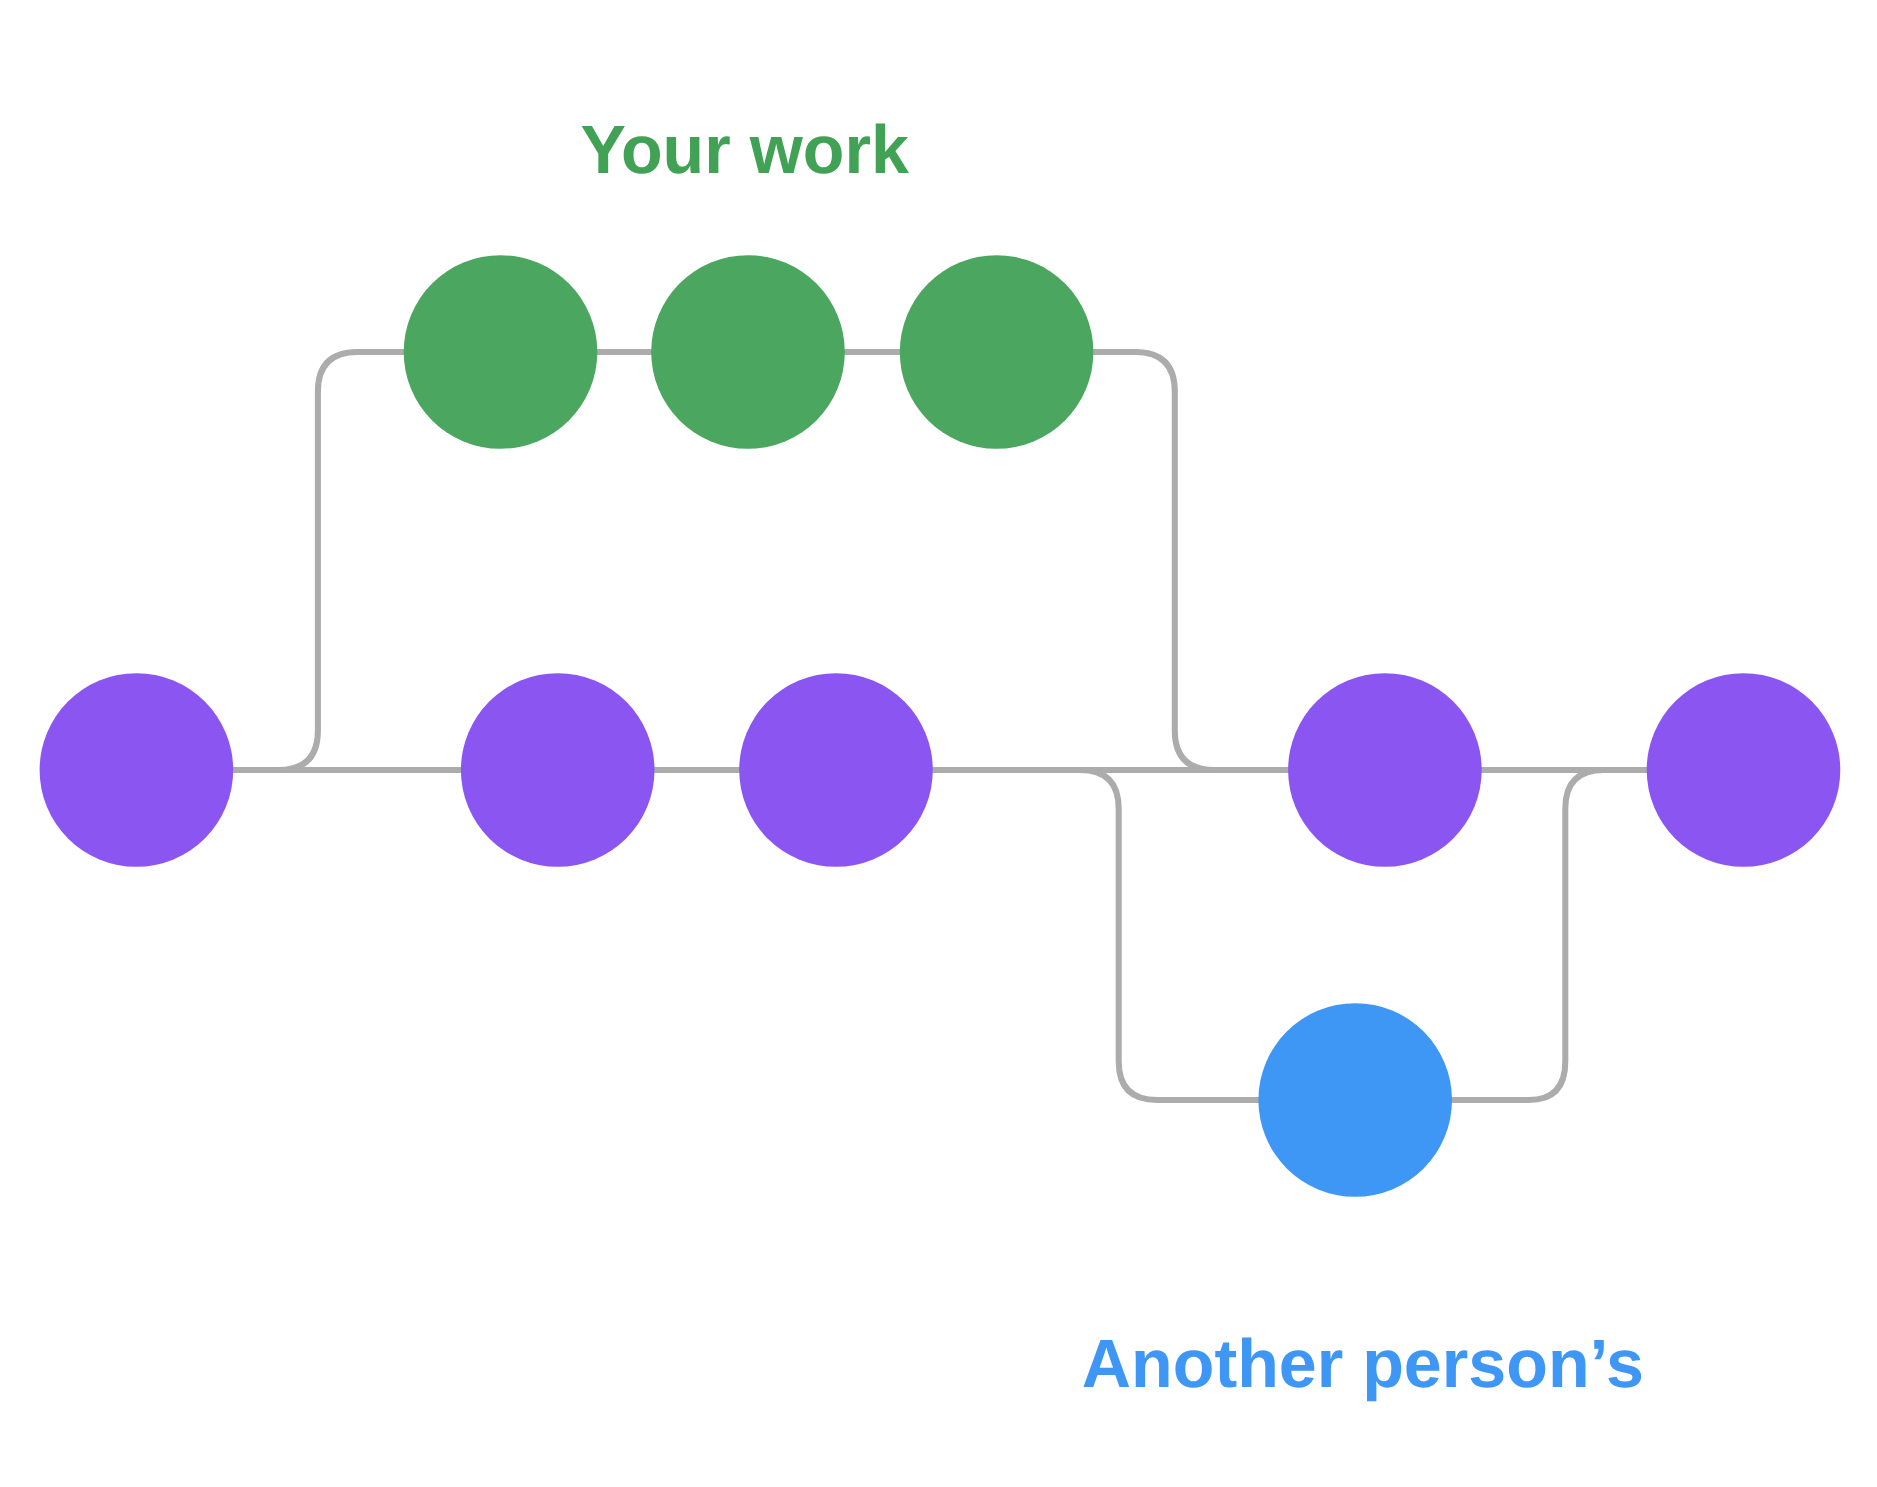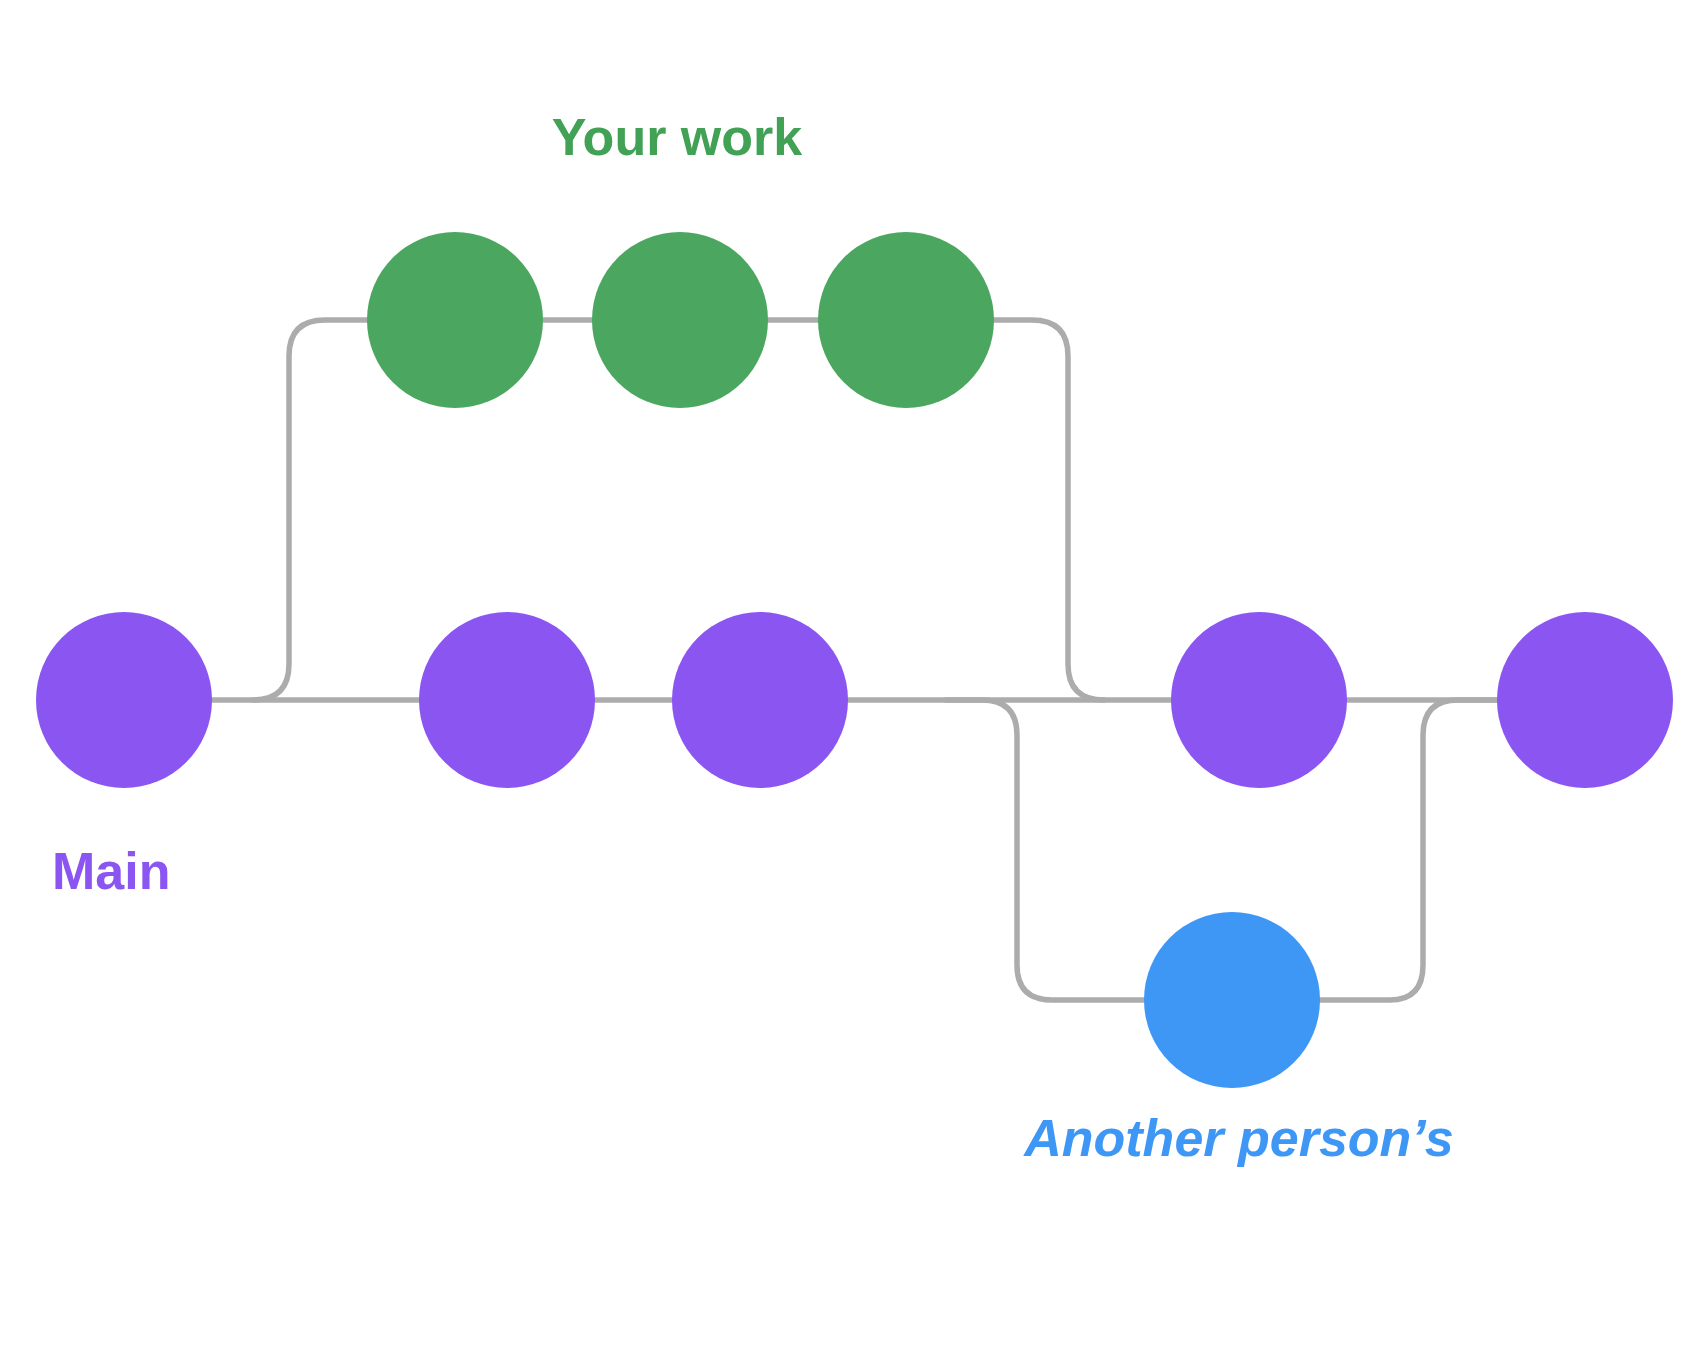--- a/index.html
+++ b/index.html
@@ -16,44 +16,43 @@
     font-family: "Liberation Sans", sans-serif;
   }
   .graph-svg {
     position: absolute;
     left: 0;
     top: 0;
   }
   .branch-label {
     position: absolute;
     font-weight: 700;
-    font-size: 52px;
+    font-size: 62px;
     line-height: 90px;
     white-space: nowrap;
     user-select: none;
   }
   .label-your-work {
     top: 92px;
     left: 677px;
     transform: translateX(-50%);
     color: #41A155;
   }
   .label-main {
     top: 826px;
     left: 52px;
     color: #8B55F2;
   }
   .label-another {
-    top: 1093px;
+    top: 1196px;
     left: 1239px;
     transform: translateX(-50%);
     color: #3E97F5;
     text-align: center;
     white-space: nowrap;
-    font-style: italic;
   }
   .label-another .line {
     display: block;
   }
 </style>
 </head>
 <body>
 
 <div class="canvas">
 
@@ -79,19 +78,18 @@
       <circle cx="1585" cy="700" r="88" fill="#8B55F2"></circle>
     </g>
 
     <g>
       <circle cx="1232" cy="1000" r="88" fill="#3E97F5"></circle>
     </g>
   </svg>
 
   <div class="branch-label label-your-work">Your work</div>
 
-  <div class="branch-label label-main">Main</div>
 
   <div class="branch-label label-another">
     <span class="line">Another person’s</span>
   </div>
 
 </div>
 
 </body></html>

